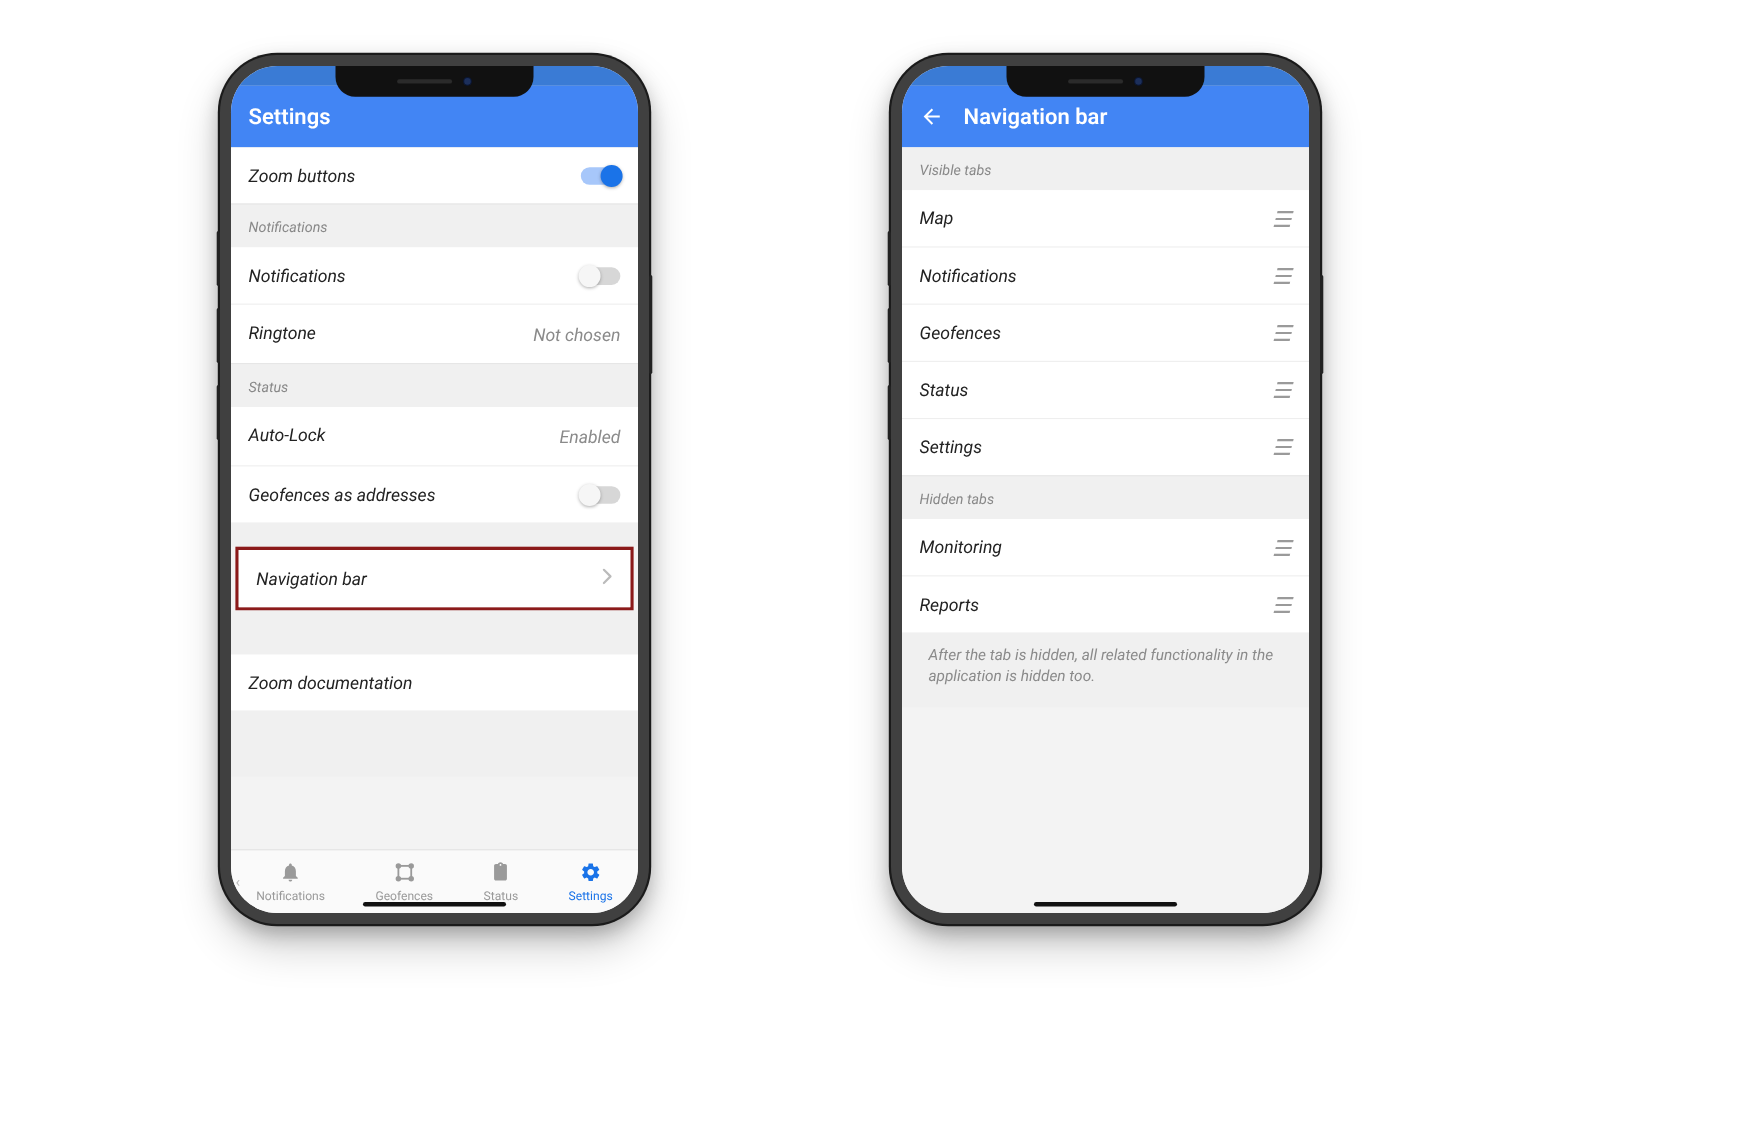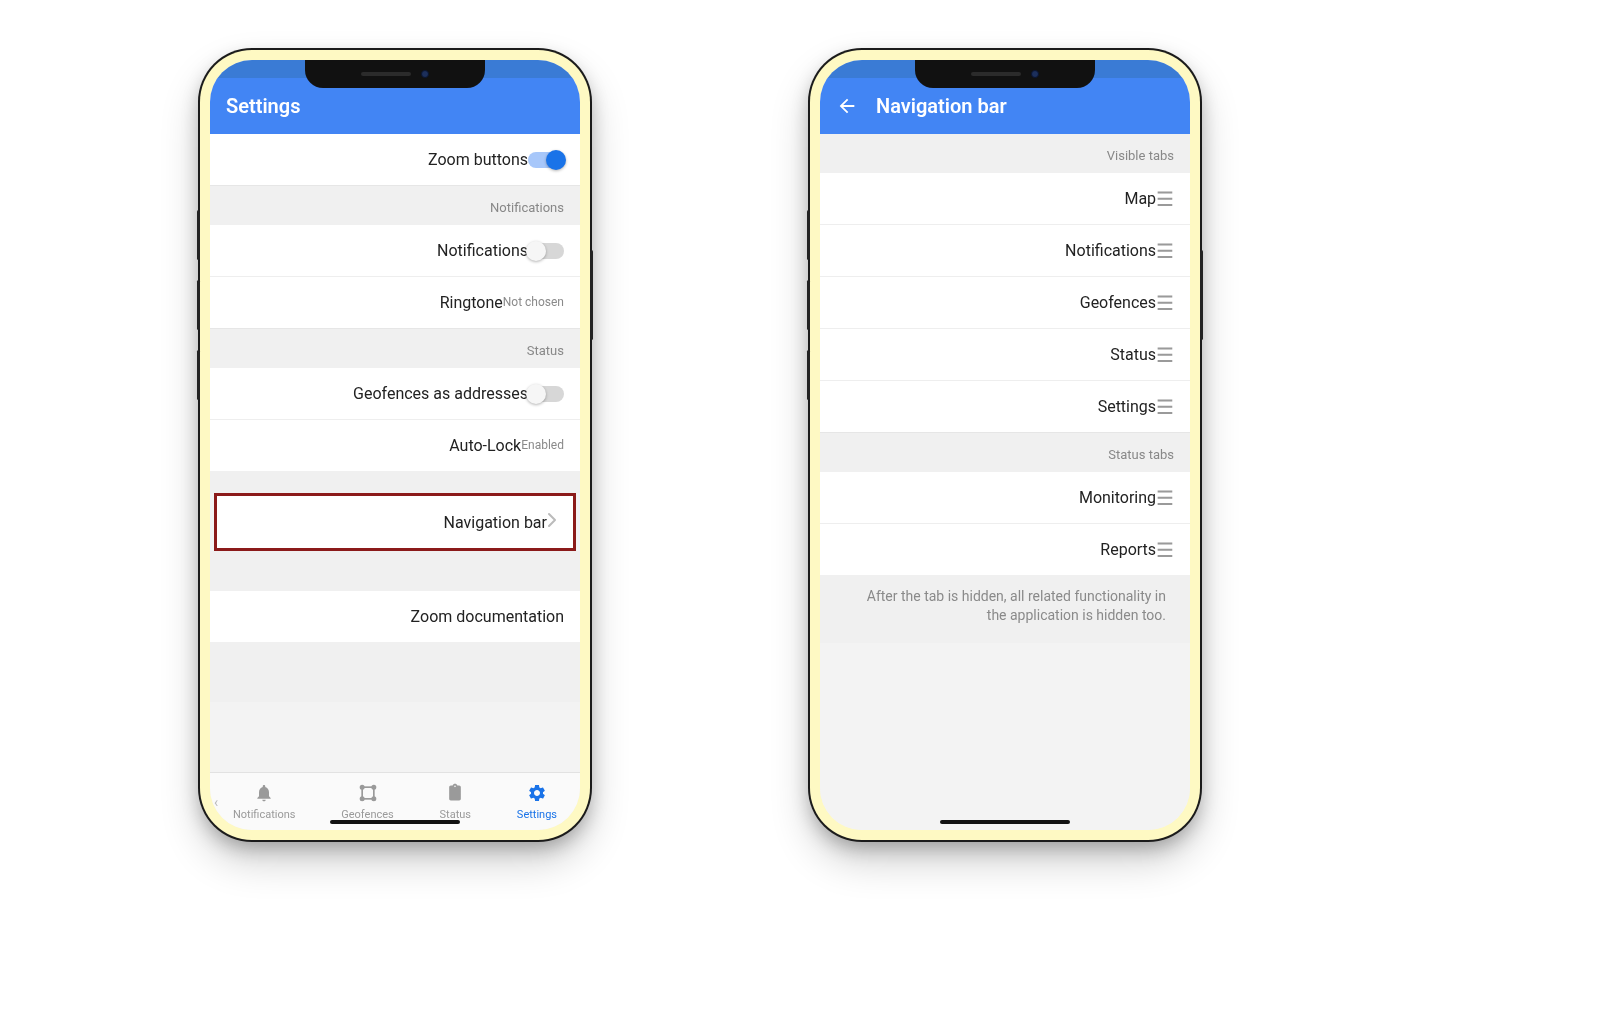--- a/index.html
+++ b/index.html
@@ -8,24 +8,23 @@
     height: 1033px;
     background: #ffffff;
     font-family: -apple-system, BlinkMacSystemFont, "Segoe UI", Roboto, Helvetica, Arial, sans-serif;
     position: relative;
   }
   .phone {
     position: absolute;
     width: 390px;
     height: 790px;
     border-radius: 52px;
-    background: #fef9c3;
+    background: #404040;
     padding: 10px;
     box-shadow: 0 0 0 2px #1b1b1b, 0 20px 40px rgba(0,0,0,.2), 0 8px 18px rgba(0,0,0,.25);
-    text-align: right;
   }
   .phone::before { 
     content:"";
     position:absolute; left:-3px; top:160px; width:3px; height:50px; background:#222; border-radius:2px;
     box-shadow: 0 70px 0 #222, 0 140px 0 #222;
   }
   .phone::after {
     content:"";
     position:absolute; right:-3px; top:200px; width:3px; height:90px; background:#222; border-radius:2px;
   }
@@ -63,37 +62,37 @@
     color: #fff;
     height: 56px;
     display: flex;
     align-items: center;
     padding: 0 16px;
     gap: 18px;
     font-size: 20px;
     font-weight: 600;
   }
   .appbar .back { cursor:pointer; display:flex; }
-  .content { flex:1; overflow:auto; background:#f3f3f3; }
+  .content { flex:1; overflow:auto; background:#f3f3f3;font-style:italic; }
   .section-label {
     font-size: 13px;
     color: #888;
     padding: 14px 16px 10px;
     background:#f0f0f0;
   }
   .row {
     background:#fff;
     padding: 16px;
     display:flex;
     align-items:center;
     border-top:1px solid #eee;
   }
   .row:first-child { border-top:none; }
   .row .label { flex:1; font-size:16px; color:#222; }
-  .row .sub { font-size:12px; color:#8a8a8a; margin-top:2px; }
+  .row .sub { font-size:16px; color:#8a8a8a; margin-top:2px; }
   .row .col { flex:1; display:flex; flex-direction:row; }
   .group { background:#fff; }
   .group + .section-label { border-top:1px solid #e6e6e6; }
   .gap { height: 22px; background:#f0f0f0; }
 
   .toggle {
     width: 36px; height: 16px; border-radius: 10px; position:relative;
   }
   .toggle::after {
     content:""; position:absolute; top:-2px; width:20px; height:20px; border-radius:50%;
@@ -177,28 +176,28 @@
             <span class="label">Ringtone</span>
             <span class="sub">Not chosen</span>
           </div>
         </div>
       </div>
 
       <div class="section-label">Status</div>
 
       <div class="group">
         <div class="row interactive">
-          <span class="label">Geofences as addresses</span>
-          <span class="toggle off"></span>
-        </div>
-        <div class="row interactive">
           <div class="col">
             <span class="label">Auto-Lock</span>
             <span class="sub">Enabled</span>
           </div>
+        </div>
+        <div class="row interactive">
+          <span class="label">Geofences as addresses</span>
+          <span class="toggle off"></span>
         </div>
       </div>
 
       <div class="gap"></div>
 
       <div class="group highlight-box">
         <div class="row interactive" style="border-top:none">
           <span class="label">Navigation bar</span>
           <span class="chev">
             <svg width="10" height="16" viewBox="0 0 10 16">
@@ -303,21 +302,21 @@
         <div class="row interactive">
           <span class="label">Status</span>
           <span class="drag">☰</span>
         </div>
         <div class="row interactive">
           <span class="label">Settings</span>
           <span class="drag">☰</span>
         </div>
       </div>
 
-      <div class="section-label">Status tabs</div>
+      <div class="section-label">Hidden tabs</div>
 
       <div class="group">
         <div class="row interactive">
           <span class="label">Monitoring</span>
           <span class="drag">☰</span>
         </div>
         <div class="row interactive">
           <span class="label">Reports</span>
           <span class="drag">☰</span>
         </div>

